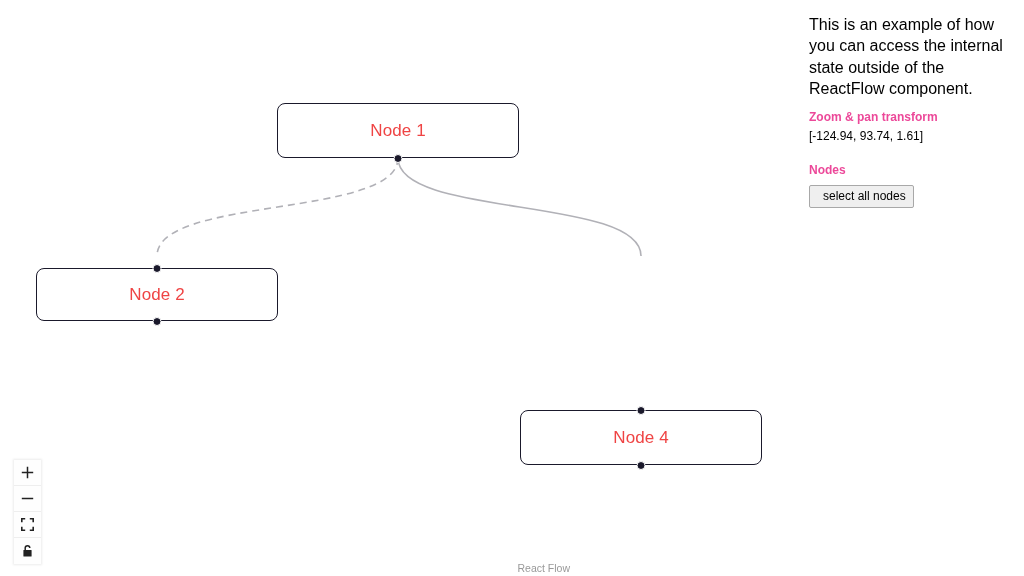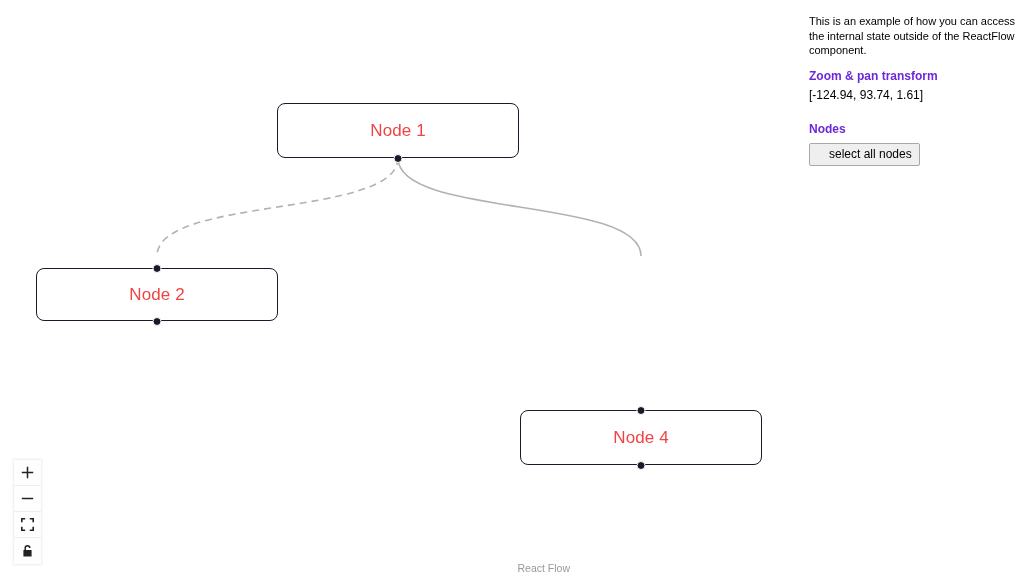--- a/index.html
+++ b/index.html
@@ -106,29 +106,29 @@
     right: 0; top: 0;
     width: 224px;
     height: 576px;
     padding: 14px 8px 0 9px;
     background: #ffffff;
     font-size: 12px;
     line-height: 1.32;
     color: #000000;
   }
   #panel-desc {
-    font-size: 11px;
+    font-size: 16px;
     line-height: 1.33;
     color: #000000;
     margin: 0 0 11px 0;
   }
   .panel-heading {
     font-size: 12px;
     font-weight: bold;
-    color: #6d28d9;
+    color: #ec4899;
     margin: 0 0 3px 0;
   }
   .panel-value {
     font-size: 12px;
     color: #000000;
     margin: 0 0 18px 0;
   }
   #node-list {
     list-style: none;
     margin: 0 0 10px 0;
@@ -141,21 +141,21 @@
     white-space: nowrap;
   }
   #select-all-btn {
     margin-top: 3px;
     font-family: "Liberation Sans", sans-serif;
     font-size: 12px;
     color: #000000;
     background: #efefef;
     border: 1px solid #a8a8a8;
     border-radius: 2px;
-    padding: 3px 7px 4px 19px;
+    padding: 3px 7px 4px 13px;
     cursor: pointer;
   }
 </style>
 </head>
 <body>
 
 <div id="app">
 
   <div id="flow-canvas">
 

